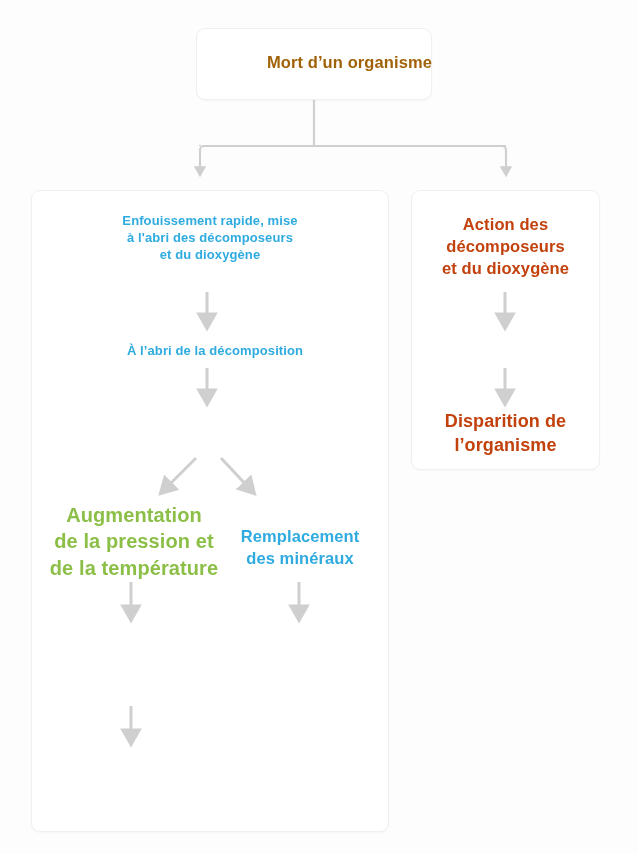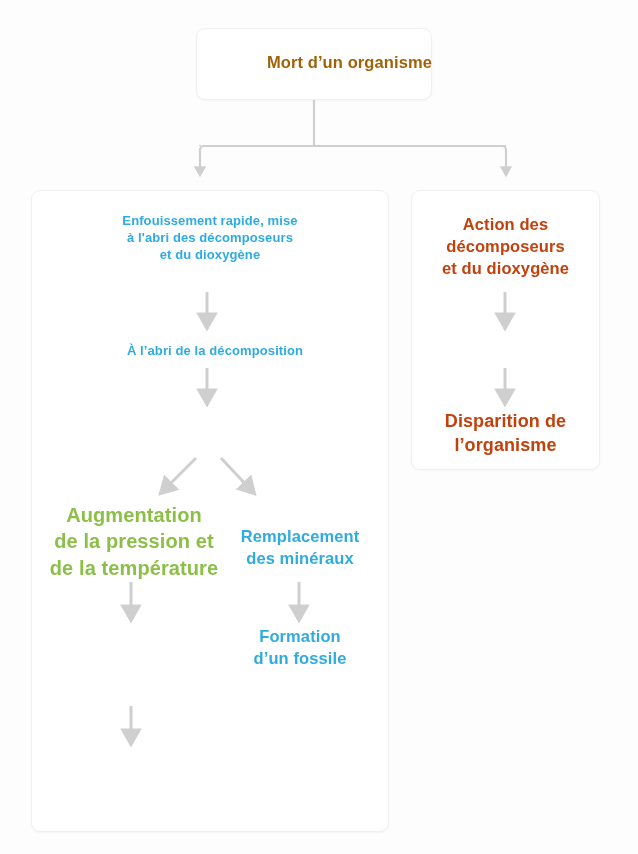--- a/index.html
+++ b/index.html
@@ -132,18 +132,17 @@
     <path d="M505,292 L505,322" stroke="#cfcfcf" stroke-width="3" fill="none" marker-end="url(#ah)"></path>
     <path d="M505,368 L505,398" stroke="#cfcfcf" stroke-width="3" fill="none" marker-end="url(#ah)"></path>
   </svg>
 
   <div class="node node-root">Mort d’un organisme</div>
 
   <div class="node blue n-enfouissement">Enfouissement rapide, mise<br>à l'abri des décomposeurs<br>et du dioxygène</div>
   <div class="node blue n-abri">À l’abri de la décomposition</div>
   <div class="node green n-augmentation">Augmentation<br>de la pression et<br>de la température</div>
   <div class="node blue n-remplacement">Remplacement<br>des minéraux</div>
-  <div class="node blue n-fossile">Formation<br>d’un fossile</div>
 
   <div class="node pink n-action">Action des<br>décomposeurs<br>et du dioxygène</div>
   <div class="node pink n-disparition">Disparition de<br>l’organisme</div>
 
 </div>
 
 </body></html>

